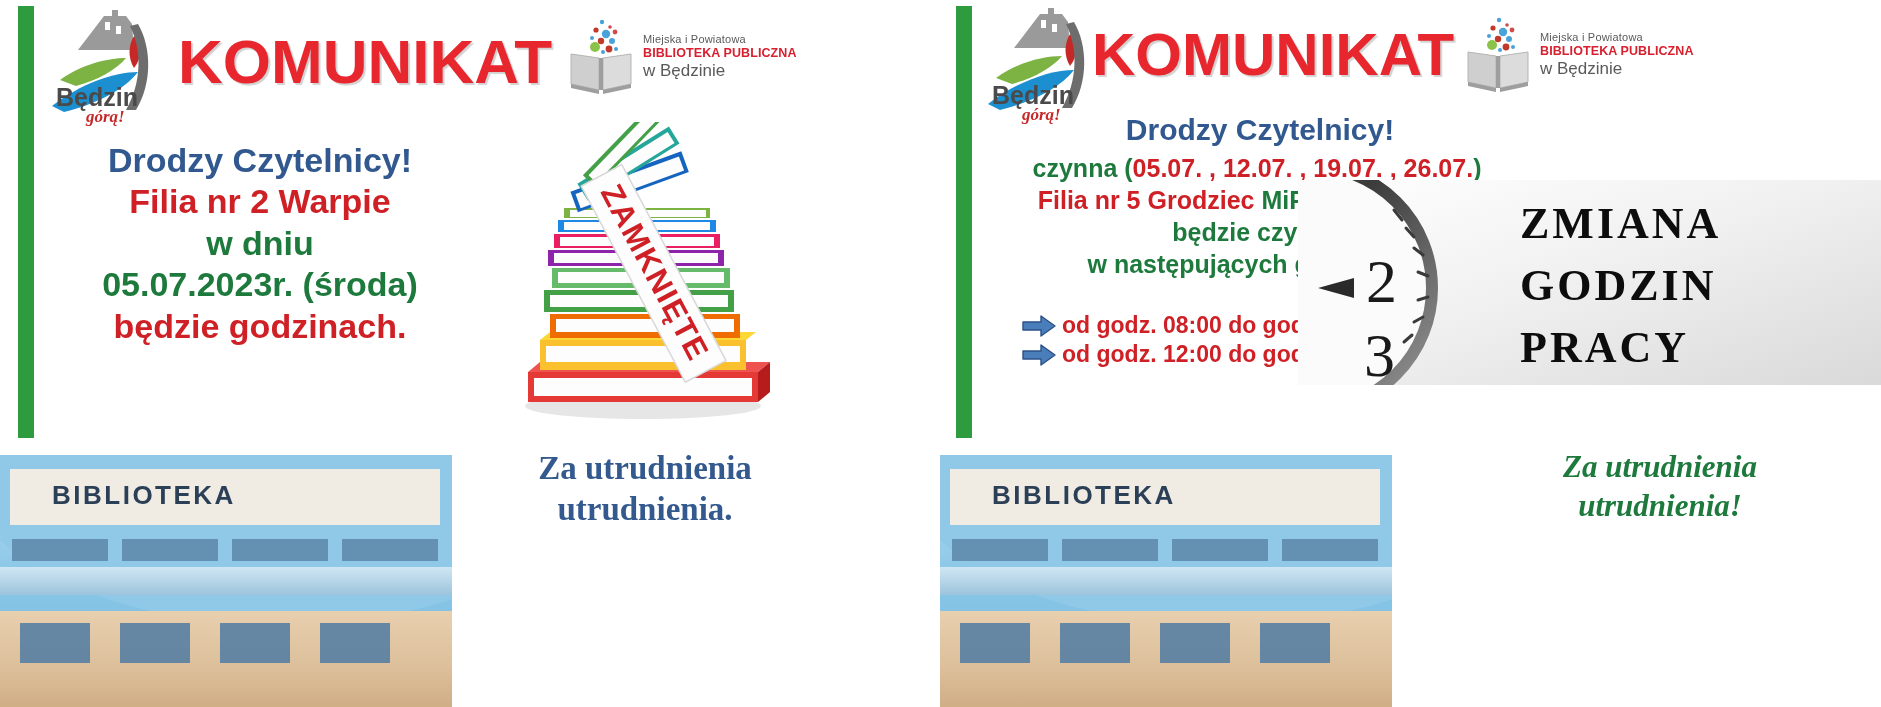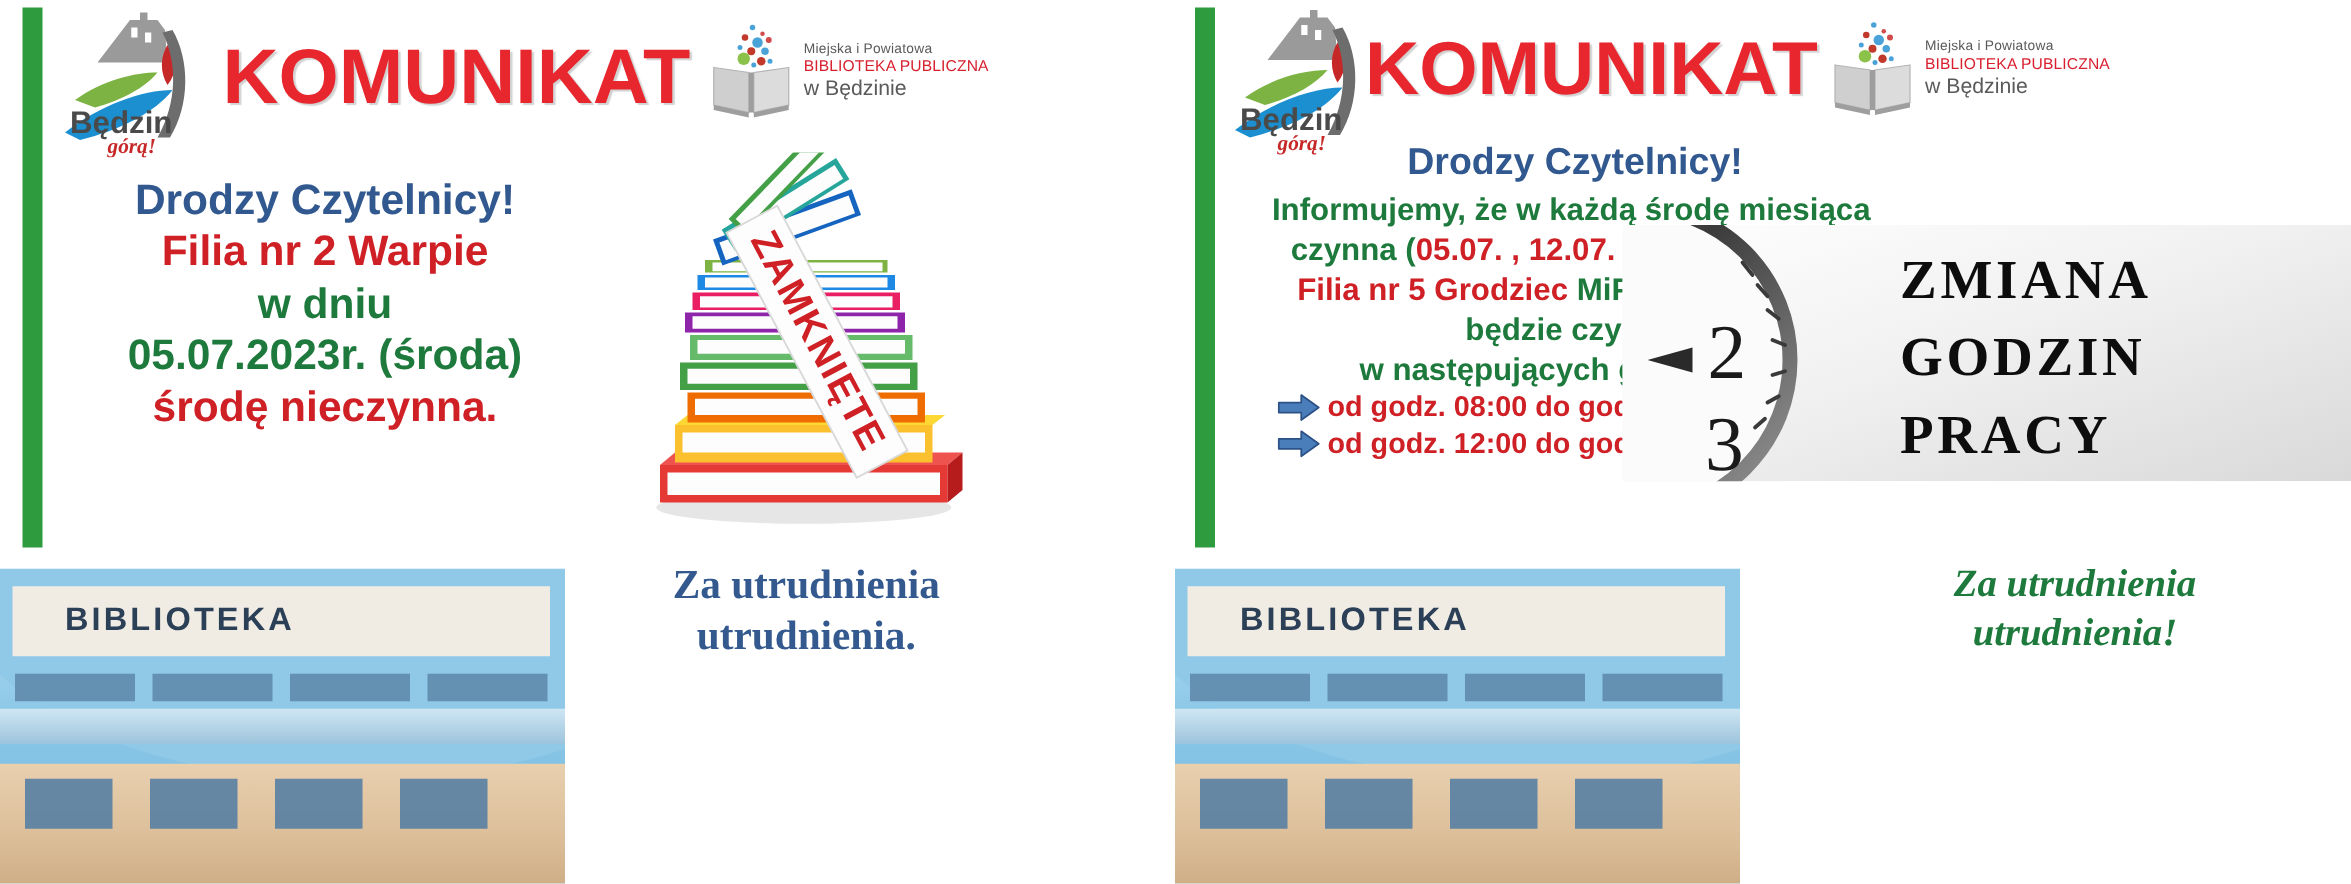--- a/index.html
+++ b/index.html
@@ -32,21 +32,21 @@
     font-family:"Liberation Sans","DejaVu Sans",sans-serif;
     text-shadow:2px 2px 1px rgba(0,0,0,0.18);
     white-space:nowrap;
   }
 
   
   .lib-logo{position:absolute;display:flex;align-items:center;gap:6px;}
   .lib-mark{width:72px;height:78px;position:relative;flex:0 0 auto;}
   .lib-text{font-family:"Liberation Sans","DejaVu Sans",sans-serif;line-height:1.18;}
   .lib-l1{font-size:11px;color:#5a5a5a;letter-spacing:.2px;white-space:nowrap;}
-  .lib-l2{font-size:12.5px;color:#d8202f;font-weight:normal;letter-spacing:.1px;white-space:nowrap;}
+  .lib-l2{font-size:12.5px;color:#d8202f;font-weight:bold;letter-spacing:.1px;white-space:nowrap;}
   .lib-l3{font-size:17px;color:#5a5a5a;white-space:nowrap;}
 
   
   .msg{position:absolute;text-align:center;font-weight:bold;line-height:1.22;}
   .blue{color:#31588f;}
   .green{color:#1d7a3c;}
   .red{color:#cf2026;}
   .msg .ln{display:block;white-space:nowrap;}
 
   .sorry{position:absolute;font-weight:bold;text-align:center;line-height:1.25;}
@@ -131,21 +131,21 @@
         <div class="lib-l2">BIBLIOTEKA PUBLICZNA</div>
         <div class="lib-l3">w Będzinie</div>
       </div>
     </div>
 
     <div class="msg" style="left:40px;top:140px;width:440px;font-size:34px;">
       <span class="ln blue">Drodzy Czytelnicy!</span>
       <span class="ln red">Filia nr 2 Warpie</span>
       <span class="ln green">w dniu</span>
       <span class="ln green">05.07.2023r. (środa)</span>
-      <span class="ln red">środę nieczynna.</span>
+      <span class="ln red">będzie godzinach.</span>
     </div>
 
     <div class="books" style="left:478px;top:122px;width:330px;height:300px;">
       <svg viewBox="0 0 330 300" width="330" height="300">
         <ellipse cx="165" cy="284" rx="118" ry="13" fill="#e6e6e6"></ellipse>
         <g>
           <path d="M50 250 L280 250 L280 280 L50 280 Z" fill="#e53935"></path>
           <path d="M50 250 L62 240 L292 240 L280 250 Z" fill="#ef5350"></path>
           <path d="M280 250 L292 240 L292 270 L280 280 Z" fill="#b71c1c"></path>
           <rect x="56" y="256" width="218" height="18" fill="#fdfdfd"></rect>
@@ -259,21 +259,20 @@
         <div class="lib-l2">BIBLIOTEKA PUBLICZNA</div>
         <div class="lib-l3">w Będzinie</div>
       </div>
     </div>
 
     <div class="msg" style="left:40px;top:112px;width:560px;font-size:30px;">
       <span class="ln blue">Drodzy Czytelnicy!</span>
     </div>
 
     <div class="msg" style="left:32px;top:152px;width:570px;font-size:25px;line-height:1.28;">
-      <span class="ln green">Informujemy, że w każdą środę miesiąca</span>
       <span class="ln">
         <span class="green">czynna (</span><span class="red">05.07. , 12.07. , 19.07. , 26.07.</span><span class="green">)</span>
       </span>
       <span class="ln">
         <span class="red">Filia nr 5 Grodziec</span>
         <span class="green">MiPBP w Będzinie</span>
       </span>
       <span class="ln green">będzie czynna</span>
       <span class="ln green">w następujących godzinach:</span>
     </div>

